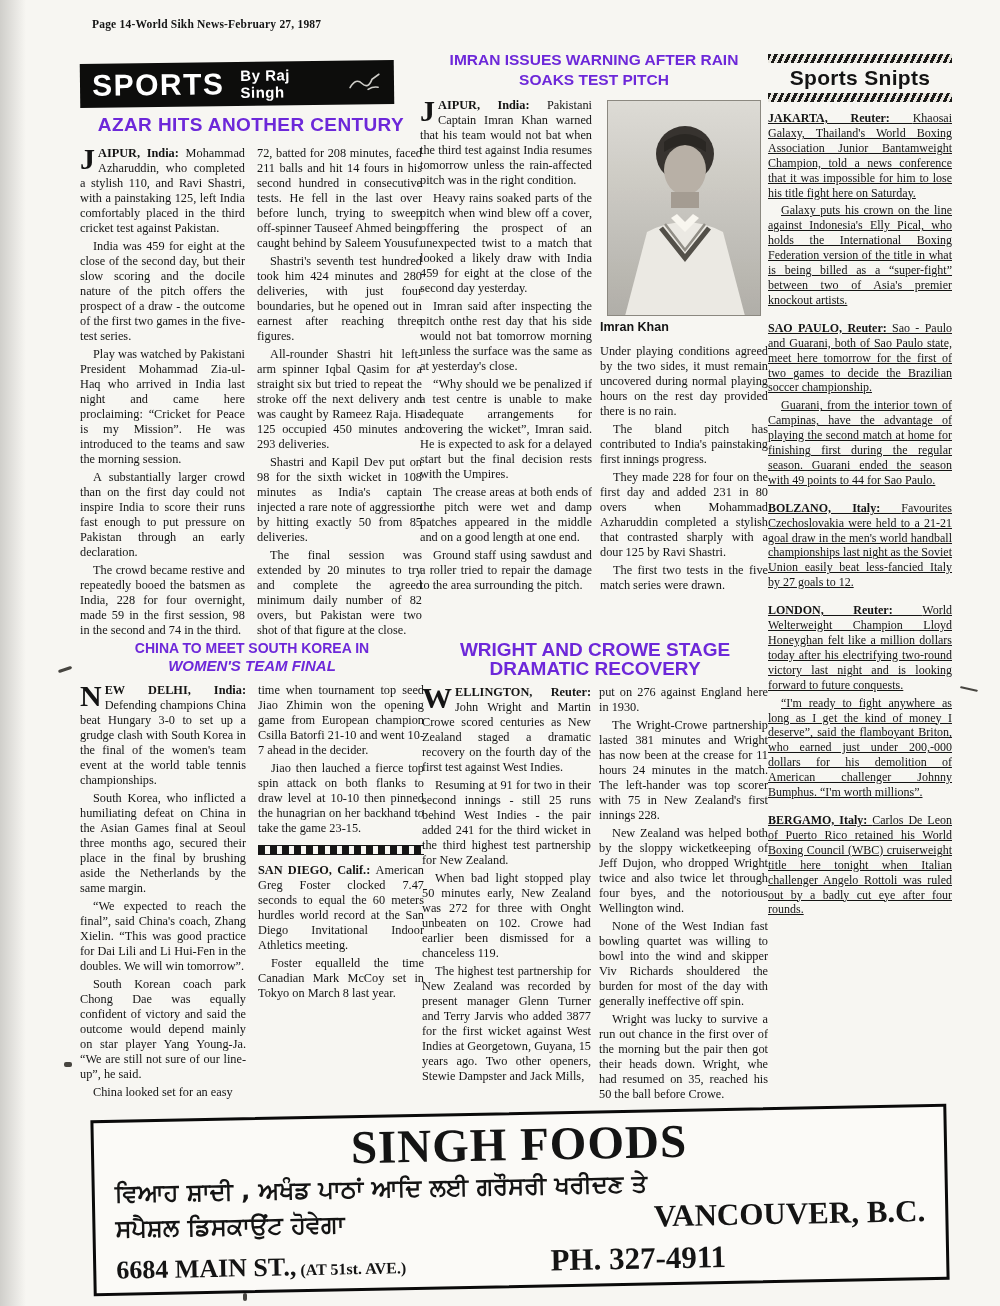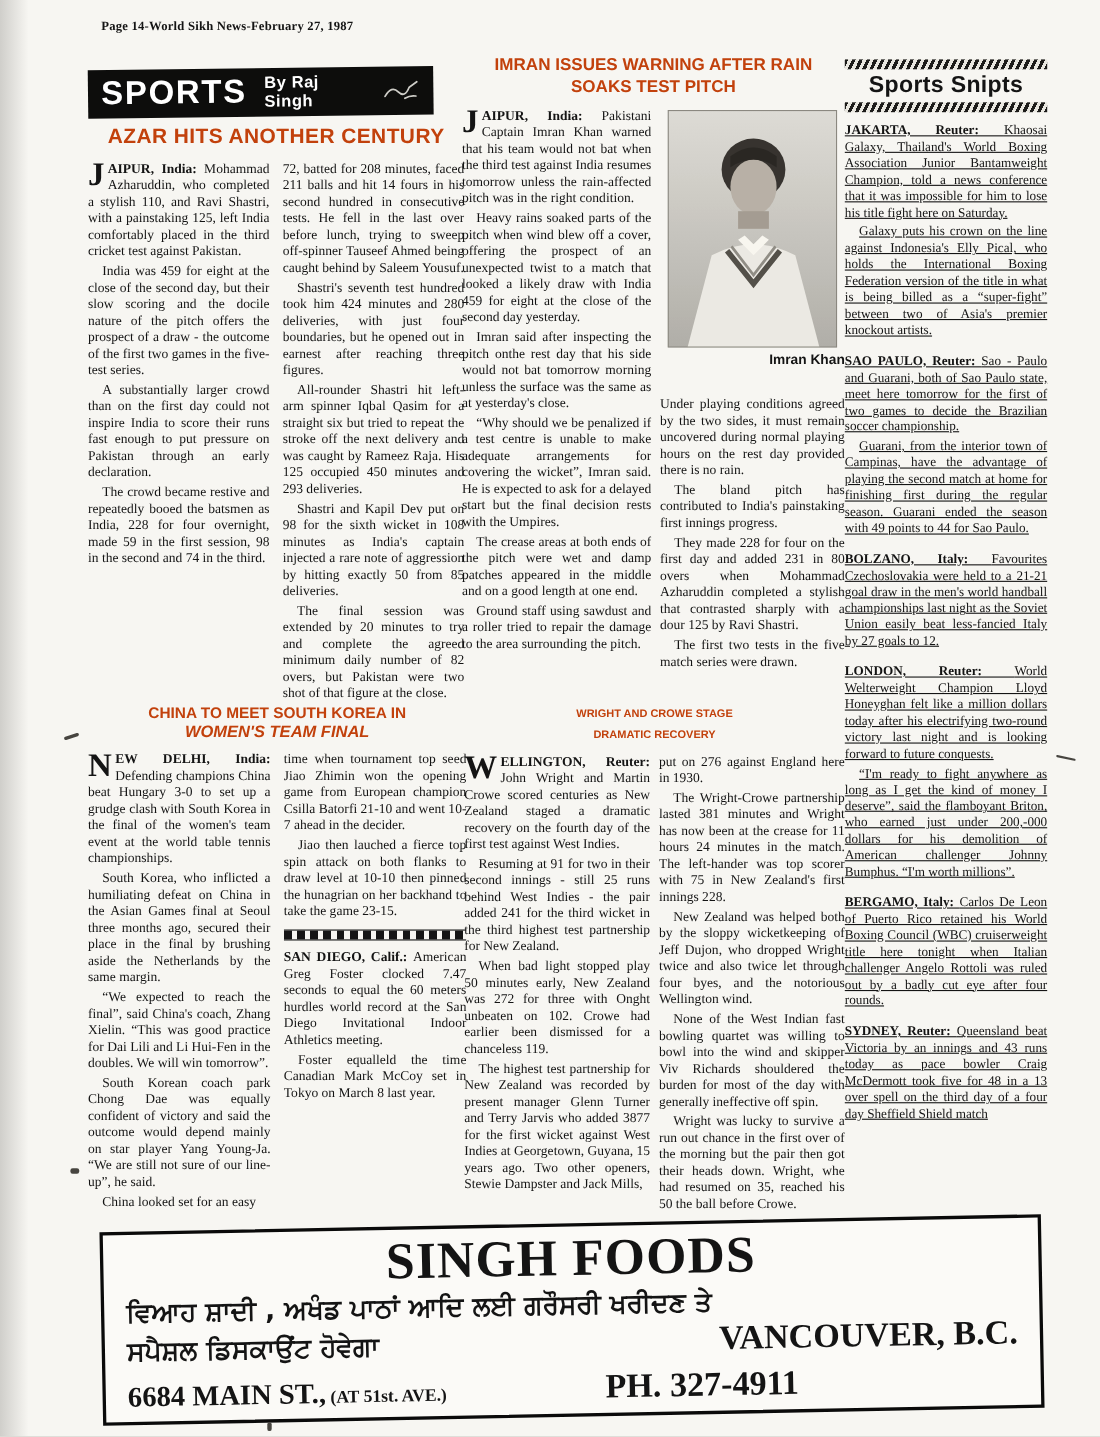--- a/index.html
+++ b/index.html
@@ -23,21 +23,21 @@
     position:absolute;left:80px;top:62px;width:314px;height:44px;
     background:#0d0d0c;color:#fff;display:flex;align-items:center;
     padding:0 12px;box-sizing:border-box;gap:16px;transform:rotate(-.7deg);
   }
   .banner .big{font:bold 30px/30px "Liberation Sans",sans-serif;letter-spacing:1.5px;}
   .banner .by{font:bold 15px "Liberation Sans",sans-serif;letter-spacing:.5px;}
   .scribble{flex:0 0 auto;opacity:.85;}
   
   .headline{
     font-family:"Liberation Sans",sans-serif;font-weight:bold;text-align:center;
-    color:#c2410c;
+    color:#6d28d9;
   }
   .cols{display:flex;}
   .colbody{
     font-size:12.3px;line-height:15px;text-align:justify;overflow:hidden;
   }
   .colbody p{margin:0 0 3px;text-indent:13px;}
   .colbody p.lead{text-indent:0;}
   .dropcap{
     float:left;font:bold 30px/24px "Liberation Serif",serif;
     margin:1px 3px 0 0;
@@ -48,21 +48,21 @@
   .azar .headline{font-size:19px;letter-spacing:.4px;margin-bottom:10px;}
   .azar .cols{gap:12px;}
   .azar .colbody{width:165px;height:492px;}
   
   .imran{position:absolute;left:420px;top:50px;width:348px;}
   .imran .headline{font-size:15.5px;line-height:20px;margin-bottom:8px;}
   .imran .cols{gap:8px;}
   .imran .c1{width:172px;height:546px;}
   .imran .c2{width:168px;}
   .photo{width:154px;height:216px;margin:2px auto 4px;display:block;filter:contrast(1.05);}
-  .caption{font:bold 12.5px "Liberation Sans",sans-serif;text-align:right;margin:2px 0 26px;}
+  .caption{font:bold 12.5px "Liberation Sans",sans-serif;text-align:left;margin:2px 0 10px;}
   .imran .c2 .colbody{width:168px;height:300px;}
   
   .snipts{position:absolute;left:768px;top:54px;width:184px;}
   .hatch{height:9px;background:repeating-linear-gradient(115deg,#1c1b19 0 3px,#e9e7e0 3px 6px);}
   .snipts h2{
     margin:3px 0;font:bold 21px "Liberation Sans",sans-serif;text-align:center;
     letter-spacing:.3px;
   }
   .snipts .body{margin-top:9px;font-size:12px;line-height:14.9px;text-align:justify;}
   .snipt{margin-bottom:13px;text-decoration:underline;}
@@ -74,21 +74,21 @@
   .china .h2{font-size:15px;font-style:italic;margin-top:1px;}
   .china .cols{gap:12px;margin-top:9px;}
   .china .colbody{width:166px;height:418px;}
   .chain{
     height:8px;border-top:1.5px solid #151515;border-bottom:1.5px solid #151515;
     background:repeating-linear-gradient(90deg,#151515 0 7px,#f7f6f2 7px 12px);
     margin:9px 0 8px;
   }
   
   .wright{position:absolute;left:422px;top:640px;width:346px;}
-  .wright .headline{font-size:10px;line-height:19px;margin-bottom:7px;}
+  .wright .headline{font-size:19px;line-height:19px;margin-bottom:7px;}
   .wright .cols{gap:8px;}
   .wright .colbody{width:169px;height:424px;}
   
   .ad{
     position:absolute;left:92px;top:1112px;width:856px;height:176px;
     border:3.5px solid #0a0a0a;background:#fbfaf7;transform:rotate(-1.1deg);
     box-sizing:border-box;padding:4px 20px 6px;
   }
   .ad .title{
     text-align:center;font:bold 47px/50px "Liberation Serif",serif;
@@ -122,20 +122,21 @@
   </div>
 
   <div class="azar">
     <div class="headline">AZAR HITS ANOTHER CENTURY</div>
     <div class="cols">
       <div class="colbody">
         <p class="lead">
           <span class="dropcap">J</span><span class="dl">AIPUR, India: </span><span>Mohammad Azharuddin, who completed a stylish 110, and Ravi Shastri, with a painstaking 125, left India comfortably placed in the third cricket test against Pakistan.</span>
         </p>
         <p>India was 459 for eight at the close of the second day, but their slow scoring and the docile nature of the pitch offers the prospect of a draw - the outcome of the first two games in the five-test series.</p>
+        <p>Play was watched by Pakistani President Mohammad Zia-ul-Haq who arrived in India last night and came here proclaiming: “Cricket for Peace is my Mission”. He was introduced to the teams and saw the morning session.</p>
         <p>A substantially larger crowd than on the first day could not inspire India to score their runs fast enough to put pressure on Pakistan through an early declaration.</p>
         <p>The crowd became restive and repeatedly booed the batsmen as India, 228 for four overnight, made 59 in the first session, 98 in the second and 74 in the third.</p>
 
       </div>
       <div class="colbody">
         <p class="lead">72, batted for 208 minutes, faced 211 balls and hit 14 fours in his second hundred in consecutive tests. He fell in the last over before lunch, trying to sweep off-spinner Tauseef Ahmed being caught behind by Saleem Yousuf.</p>
         <p>Shastri's seventh test hundred took him 424 minutes and 280 deliveries, with just four boundaries, but he opened out in earnest after reaching three figures.</p>
         <p>All-rounder Shastri hit left-arm spinner Iqbal Qasim for a straight six but tried to repeat the stroke off the next delivery and was caught by Rameez Raja. His 125 occupied 450 minutes and 293 deliveries.</p>
         <p>Shastri and Kapil Dev put on 98 for the sixth wicket in 108 minutes as India's captain injected a rare note of aggression by hitting exactly 50 from 85 deliveries.</p>
         <p>The final session was extended by 20 minutes to try and complete the agreed minimum daily number of 82 overs, but Pakistan were two shot of that figure at the close.</p>
@@ -206,23 +207,20 @@
       <div class="snipt">
         <p class="first"><span class="dl">BOLZANO, Italy: </span><span>Favourites Czechoslovakia were held to a 21-21 goal draw in the men's world handball championships last night as the Soviet Union easily beat less-fancied Italy by 27 goals to 12.</span></p>
       </div>
       <div class="snipt">
         <p class="first"><span class="dl">LONDON, Reuter: </span><span>World Welterweight Champion Lloyd Honeyghan felt like a million dollars today after his electrifying two-round victory last night and is looking forward to future conquests.</span></p>
         <p>“I'm ready to fight anywhere as long as I get the kind of money I deserve”, said the flamboyant Briton, who earned just under 200,-000 dollars for his demolition of American challenger Johnny Bumphus. “I'm worth millions”.</p>
       </div>
       <div class="snipt">
         <p class="first"><span class="dl">BERGAMO, Italy: </span><span>Carlos De Leon of Puerto Rico retained his World Boxing Council (WBC) cruiserweight title here tonight when Italian challenger Angelo Rottoli was ruled out by a badly cut eye after four rounds.</span></p>
       </div>
-      <div class="snipt">
-        <p class="first"><span class="dl">SYDNEY, Reuter: </span><span>Queensland beat Victoria by an innings and 43 runs today as pace bowler Craig McDermott took five for 48 in a 13 over spell on the third day of a four day Sheffield Shield match</span></p>
-      </div>
     </div>
   </div>
 
   <div class="china">
     <div class="headline h1">CHINA TO MEET SOUTH KOREA IN</div>
     <div class="headline h2">WOMEN'S TEAM FINAL</div>
     <div class="cols">
       <div class="colbody">
         <p class="lead">
           <span class="dropcap">N</span><span class="dl">EW DELHI, India: </span><span>Defending champions China beat Hungary 3-0 to set up a grudge clash with South Korea in the final of the women's team event at the world table tennis championships.</span>

